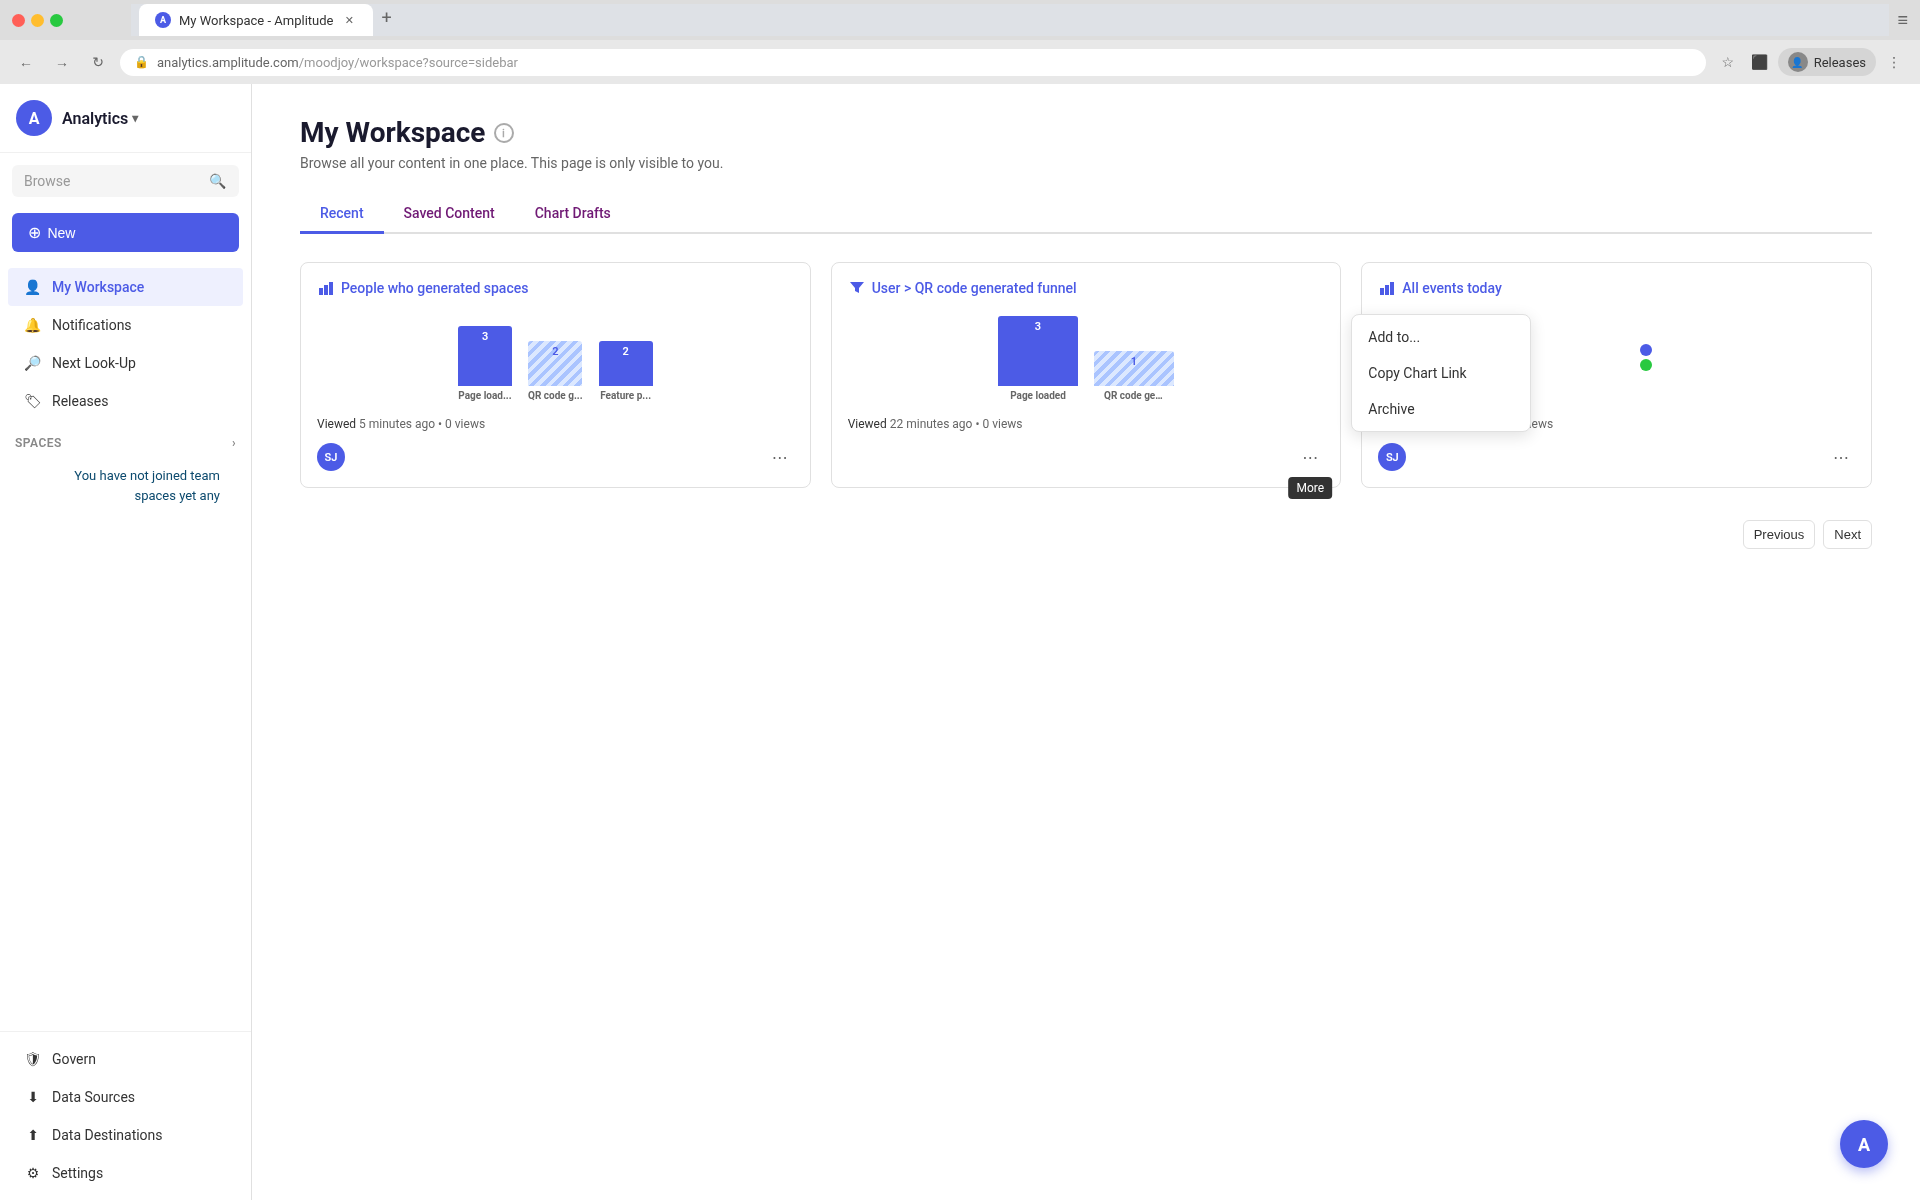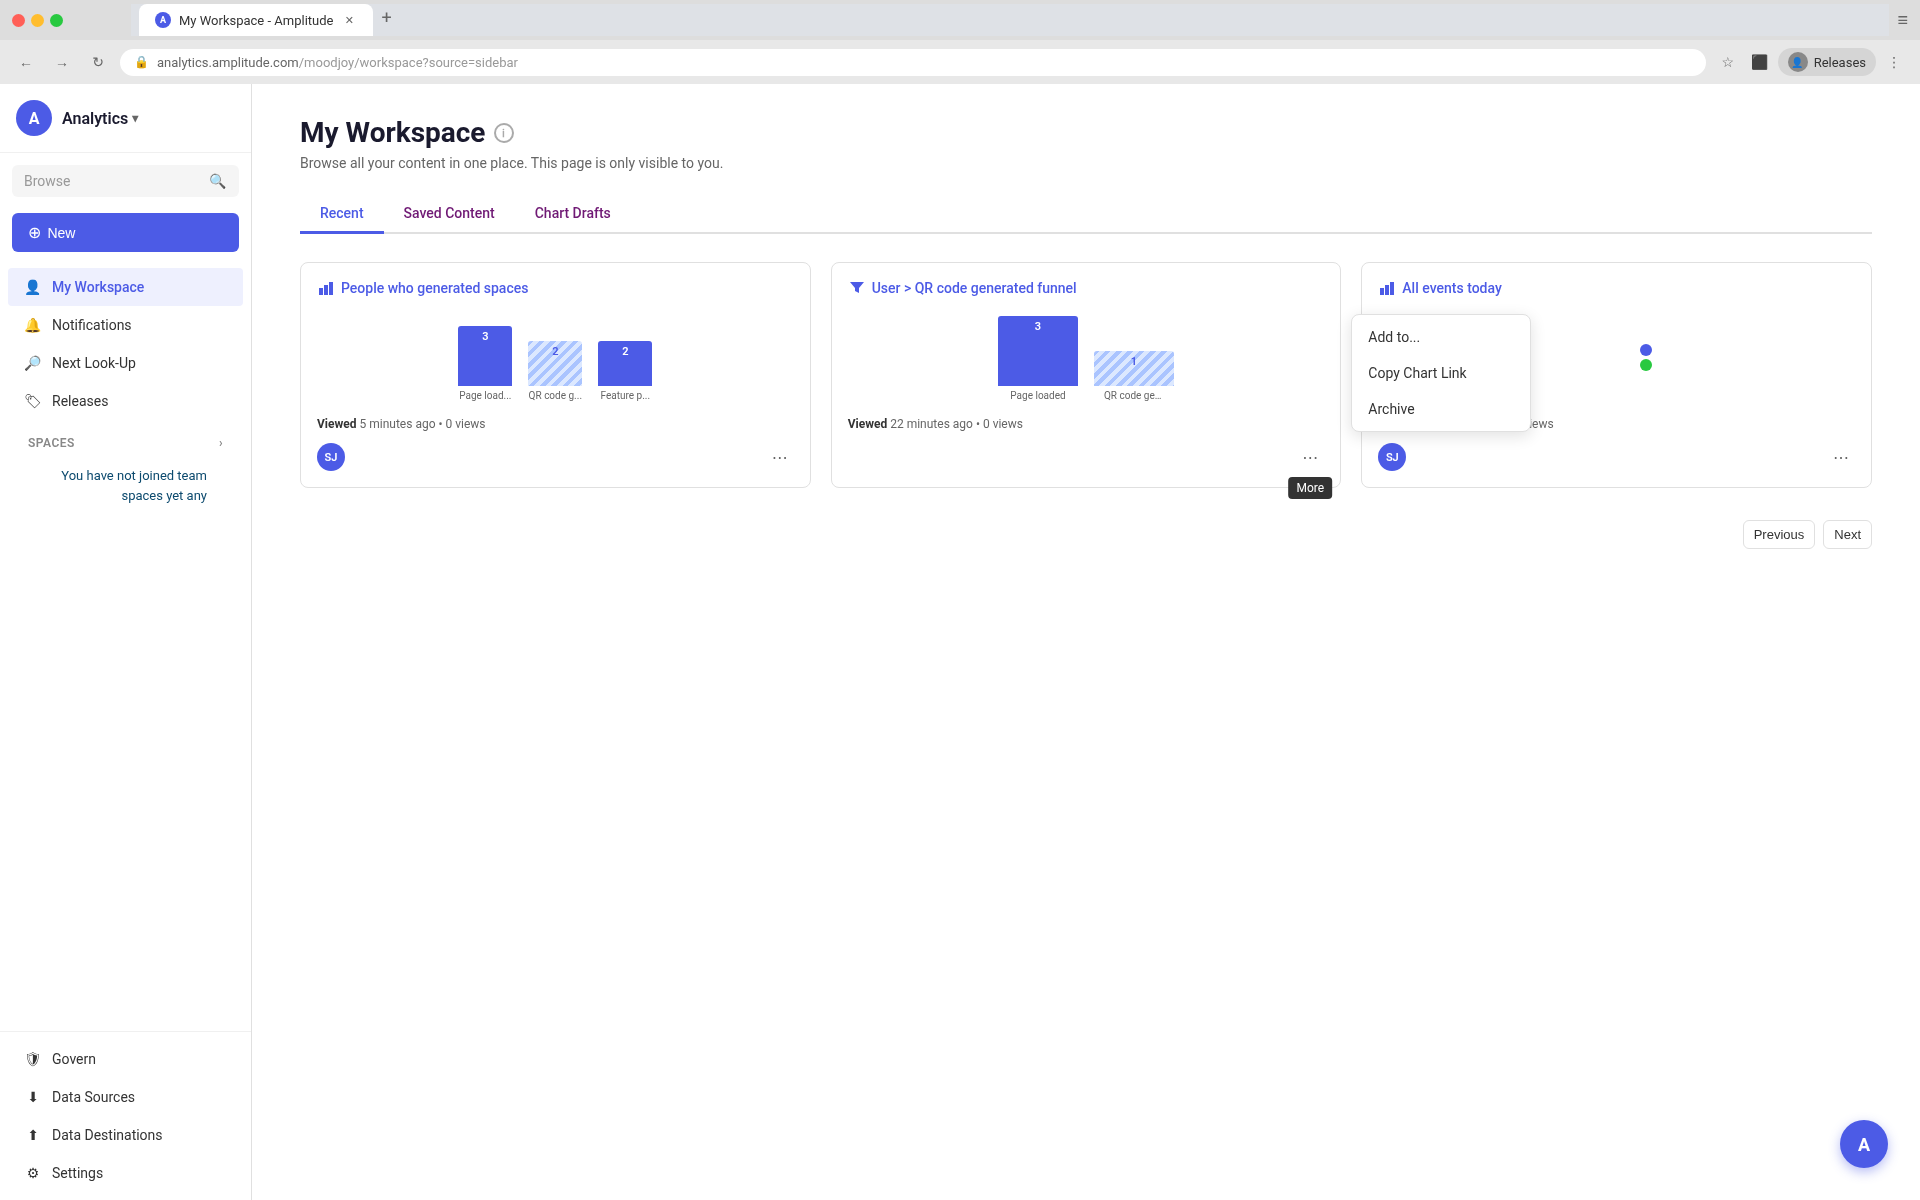--- a/index.html
+++ b/index.html
@@ -40,21 +40,21 @@
     .dropdown-icon { color: #666; font-size: 12px; }
     .search-bar { margin: 12px; padding: 8px 12px; background: #f5f5f5; border-radius: 6px; display: flex; align-items: center; gap: 8px; cursor: pointer; }
     .search-text { font-size: 14px; color: #999; flex: 1; }
     .search-icon { color: #999; font-size: 14px; }
     .new-btn { margin: 4px 12px 12px; background: #4c5be6; color: white; border: none; border-radius: 6px; padding: 10px 16px; font-size: 14px; font-weight: 500; cursor: pointer; display: flex; align-items: center; gap: 6px; width: calc(100% - 24px); }
     .new-btn-plus { font-size: 16px; }
     .sidebar-nav { padding: 4px 0; }
     .nav-item { padding: 10px 16px; display: flex; align-items: center; gap: 10px; font-size: 14px; color: #333; cursor: pointer; border-radius: 4px; margin: 0 8px; }
     .nav-item.active { background: #eef0fe; color: #4c5be6; font-weight: 500; }
     .nav-icon { width: 18px; height: 18px; display: flex; align-items: center; justify-content: center; font-size: 14px; color: inherit; flex-shrink: 0; }
-    .spaces-section { padding: 12px 28px; }
+    .spaces-section { padding: 12px 15px; }
     .spaces-header { display: flex; align-items: center; justify-content: space-between; font-size: 12px; font-weight: 600; color: #888; text-transform: uppercase; letter-spacing: 0.5px; }
     .spaces-chevron { color: #888; font-size: 12px; }
     .spaces-empty { padding: 16px; font-size: 13px; color: #0c4a6e; text-align: right; line-height: 1.5; }
     .sidebar-bottom { margin-top: auto; border-top: 1px solid #f0f0f0; padding: 8px 0; }
     .bottom-nav-item { padding: 10px 16px; display: flex; align-items: center; gap: 10px; font-size: 14px; color: #333; cursor: pointer; margin: 0 8px; border-radius: 4px; }
 
     
     .main-content { flex: 1; background: #fff; overflow-y: auto; padding: 32px 48px; }
     .page-header { margin-bottom: 24px; }
     .page-title { font-size: 28px; font-weight: 700; color: #1a1a2e; display: flex; align-items: center; gap: 8px; }
@@ -67,23 +67,23 @@
     .cards-grid { display: grid; grid-template-columns: repeat(3, 1fr); gap: 20px; }
     .card { border: 1px solid #e0e0e0; border-radius: 8px; padding: 16px; background: white; position: relative; cursor: pointer; transition: box-shadow 0.2s; }
     .card-title { display: flex; align-items: center; gap: 6px; font-size: 14px; color: #4c5be6; font-weight: 500; margin-bottom: 12px; }
     .card-icon { width: 18px; height: 18px; display: flex; align-items: center; justify-content: center; }
     .chart-area { height: 100px; display: flex; align-items: flex-end; justify-content: center; gap: 16px; padding: 8px; }
     .bar-group { display: flex; flex-direction: column; align-items: center; gap: 4px; }
     .bar-value { font-size: 11px; color: white; font-weight: 600; text-align: center; }
     .bar-solid { background: #4c5be6; border-radius: 3px 3px 0 0; display: flex; align-items: flex-start; justify-content: center; padding-top: 4px; }
     .bar-hatched { border-radius: 3px 3px 0 0; display: flex; align-items: flex-start; justify-content: center; padding-top: 4px; position: relative; overflow: hidden; }
     .bar-hatched::after { content: ''; position: absolute; inset: 0; background: repeating-linear-gradient(135deg, #aac4ff 0px, #aac4ff 4px, #dce8ff 4px, #dce8ff 8px); }
-    .bar-label { font-size: 10px; color: #666; text-align: center; max-width: 60px; overflow: hidden; text-overflow: ellipsis; white-space: nowrap; }
+    .bar-label { font-size: 10px; color: #666; text-align: center; max-width: 60px; overflow: hidden; text-overflow: ellipsis; white-space: nowrap; font-weight: bold; }
     .card-meta { font-size: 12px; color: #666; margin-top: 8px; }
-    .card-meta strong { color: #333; font-weight: 700; text-align: right; }
+    .card-meta strong { color: #333; font-weight: 400; text-align: right; }
     .card-footer { display: flex; align-items: center; justify-content: space-between; margin-top: 12px; }
     .avatar { width: 28px; height: 28px; border-radius: 50%; background: #4c5be6; color: white; font-size: 11px; font-weight: 600; display: flex; align-items: center; justify-content: center; }
     .more-btn { width: 28px; height: 28px; border-radius: 50%; display: flex; align-items: center; justify-content: center; color: #666; font-size: 16px; cursor: pointer; }
 
     
     .dot-chart { height: 100px; display: flex; align-items: center; justify-content: center; position: relative; }
     .dot { width: 12px; height: 12px; border-radius: 50%; position: absolute; }
 
     
     .dropdown-menu { position: absolute; background: white; border: 1px solid #e0e0e0; border-radius: 8px; box-shadow: 0 4px 16px rgba(0,0,0,0.12); z-index: 100; min-width: 180px; padding: 4px 0; }

